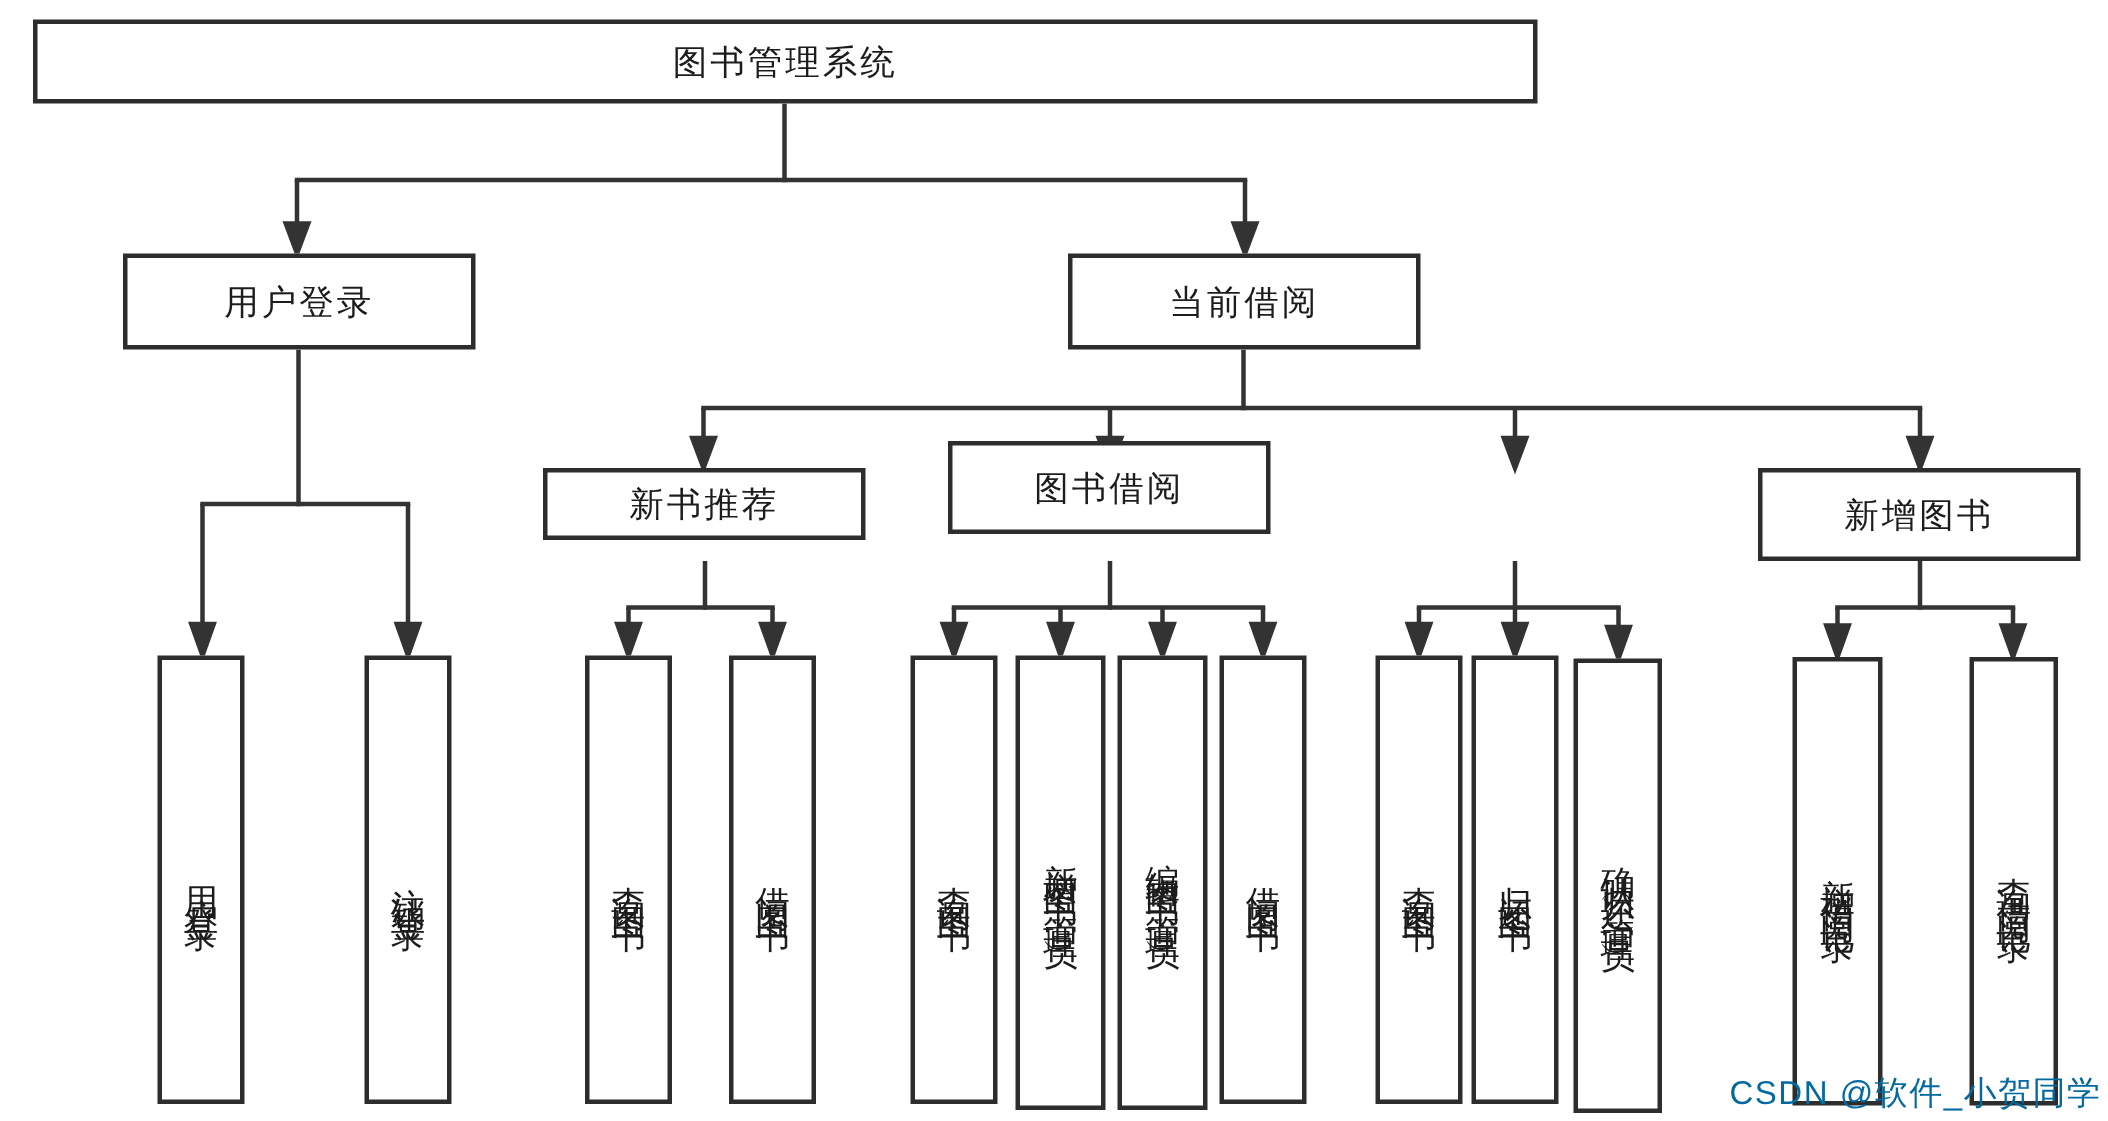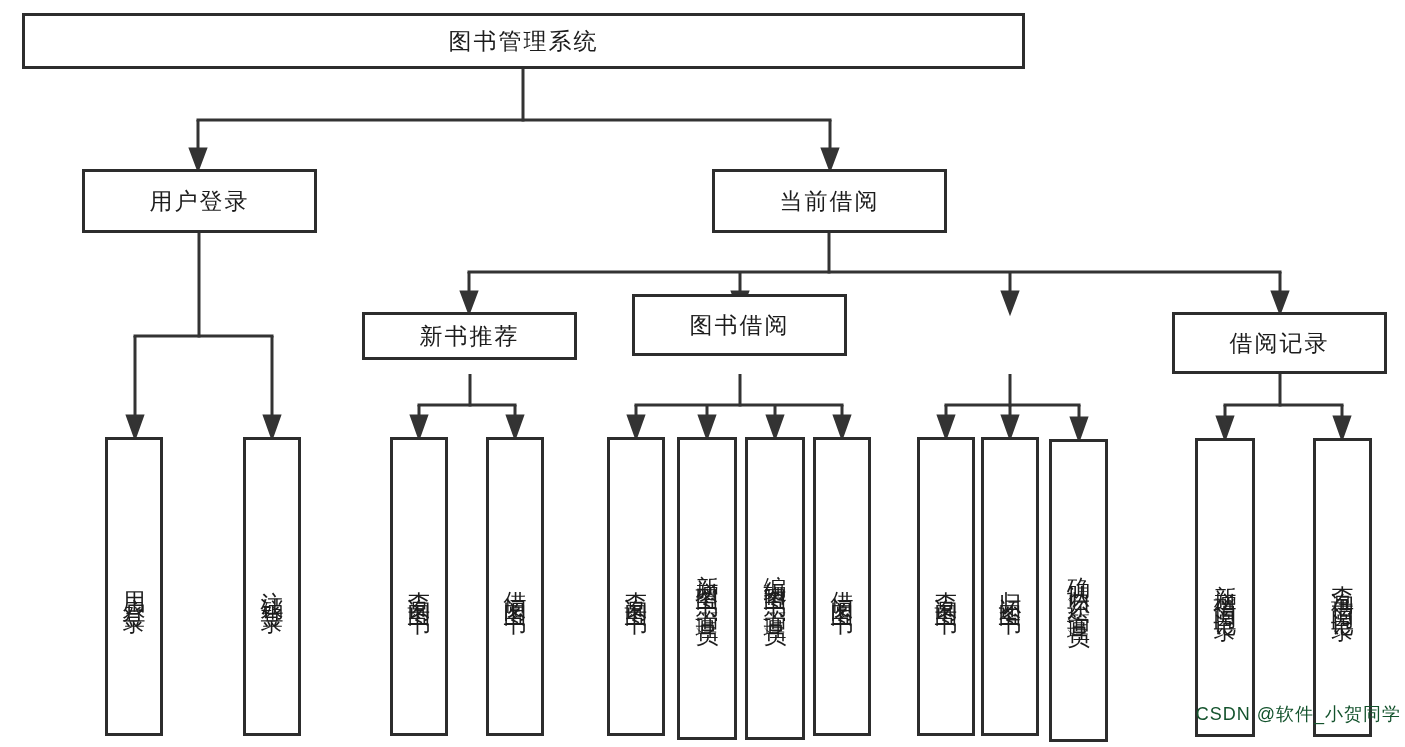--- a/index.html
+++ b/index.html
@@ -59,23 +59,23 @@
   .l-s1c2 { left: 745px;  top: 437px; width: 60px; height: 303px; }
   .l-s1c3 { left: 813px;  top: 437px; width: 58px; height: 299px; }
   .l-s2c0 { left: 917px;  top: 437px; width: 58px; height: 299px; }
   .l-s2c1 { left: 981px;  top: 437px; width: 58px; height: 299px; }
   .l-s2c2 { left: 1049px; top: 439px; width: 59px; height: 303px; }
   .l-s3c0 { left: 1195px; top: 438px; width: 60px; height: 299px; }
   .l-s3c1 { left: 1313px; top: 438px; width: 59px; height: 299px; }
   #watermark {
     position: absolute;
     right: 4px;
-    bottom: 21px;
-    font-size: 18px;
-    color: #14532d;
+    bottom: 3px;
+    font-size: 22px;
+    color: #0369a1;
     letter-spacing: 1px;
     z-index: 3;
     white-space: nowrap;
   }
 </style>
 </head>
 <body>
 
 <div id="canvas">
 
@@ -154,21 +154,21 @@
     <span>当前借阅</span>
   </div>
 
   <div class="node hbox n-sec0">
     <span>新书推荐</span>
   </div>
   <div class="node hbox n-sec1">
     <span>图书借阅</span>
   </div>
   <div class="node hbox n-sec3">
-    <span>借阅记录</span>
+    <span>新增图书</span>
   </div>
 
   <div class="node vbox l-b0c0">
     <span>用户登录</span>
   </div>
   <div class="node vbox l-b0c1">
     <span>注销登录</span>
   </div>
 
   <div class="node vbox l-s0c0">

